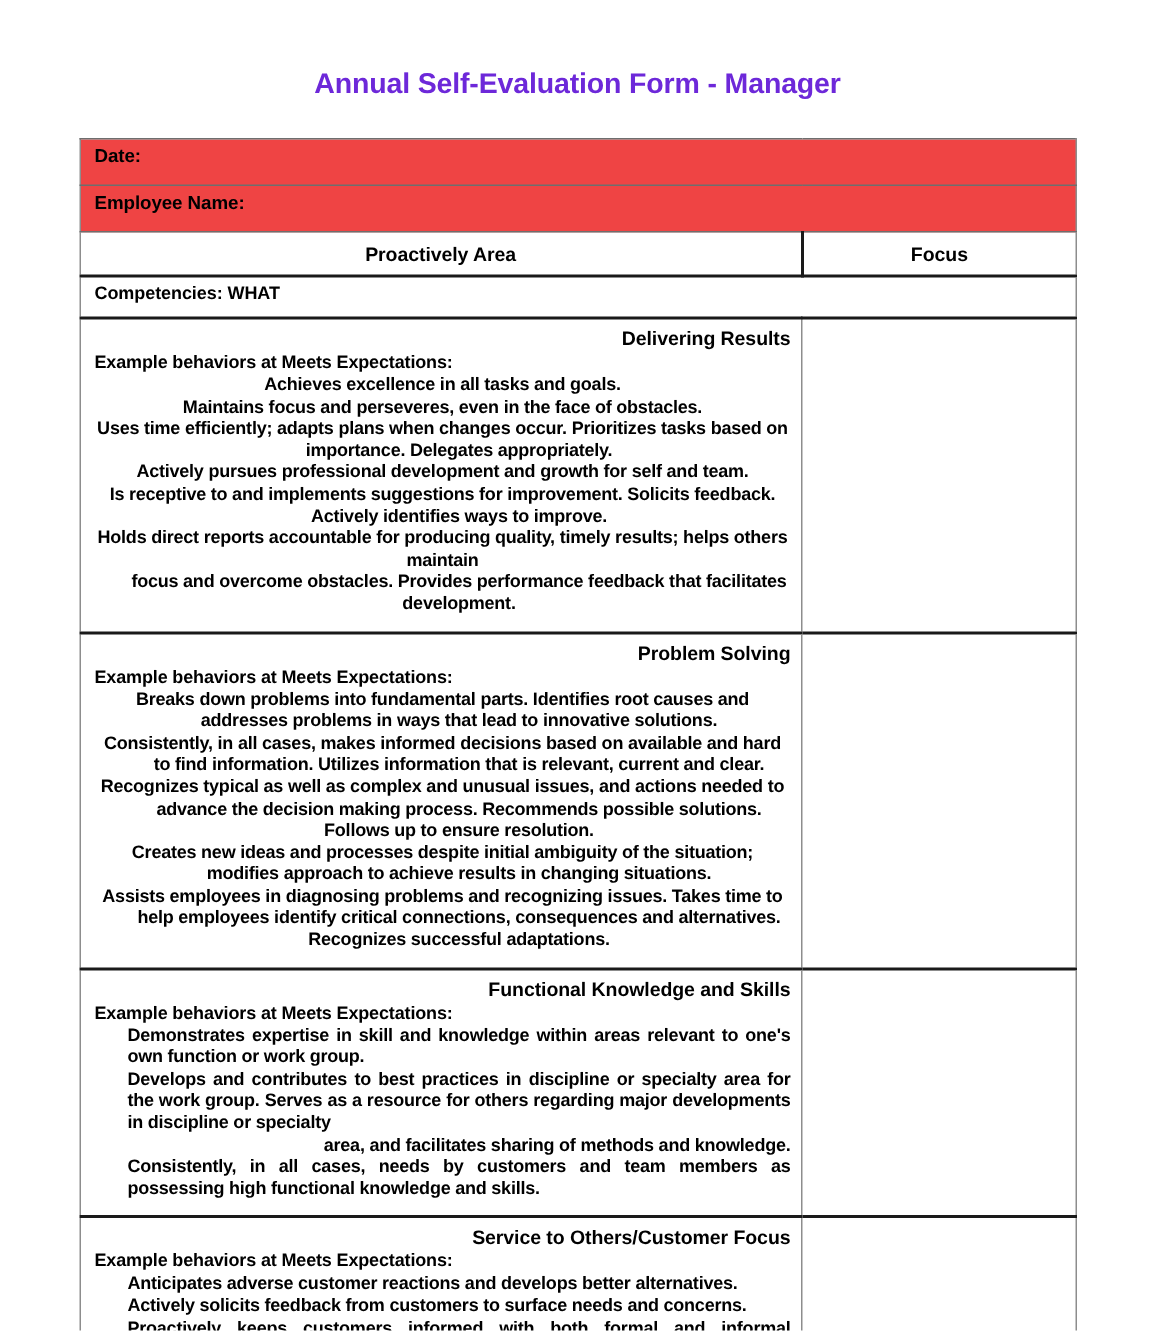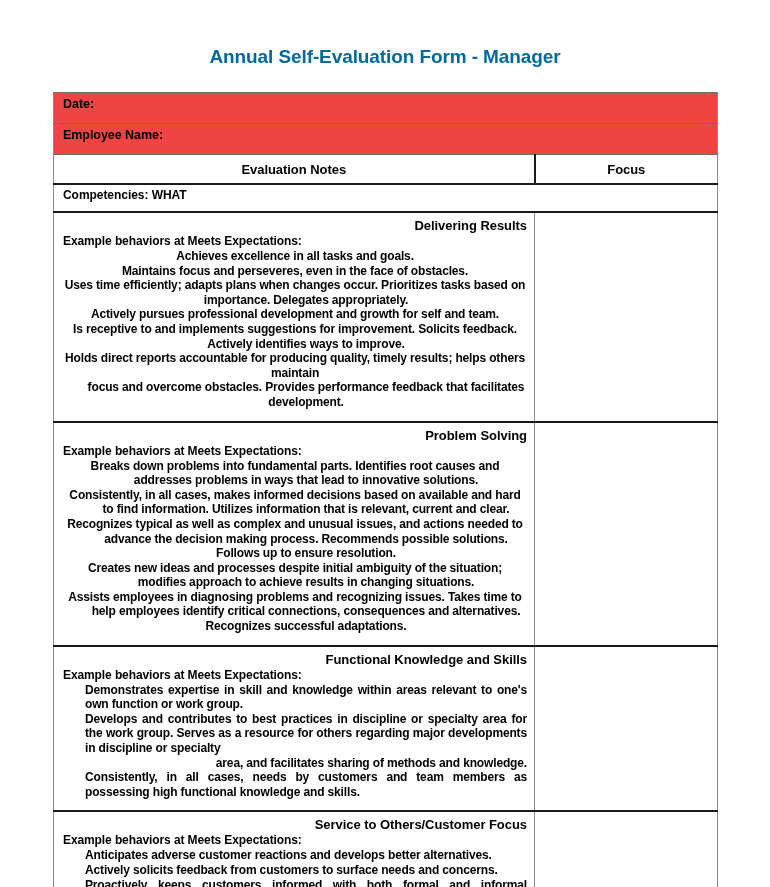--- a/index.html
+++ b/index.html
@@ -27,21 +27,21 @@
   
   .doc-title {
     position: absolute;
     left: 0;
     top: 46px;
     width: 770px;
     text-align: center;
     font-size: 19px;
     font-weight: bold;
     letter-spacing: -0.1px;
-    color: #0369a1;
+    color: #6d28d9;
   }
 
   
   .form-table {
     position: absolute;
     left: 53px;
     top: 92px;
     width: 664px;
     border-collapse: collapse;
     table-layout: fixed;
@@ -173,21 +173,21 @@
 
       <tr class="field-row first">
         <td colspan="2">Date:</td>
       </tr>
 
       <tr class="field-row">
         <td colspan="2">Employee Name:</td>
       </tr>
 
       <tr class="colhead-row">
-        <td class="eval-col">Evaluation Notes</td>
+        <td class="eval-col">Proactively Area</td>
         <td>Focus</td>
       </tr>
 
       <tr class="band-row">
         <td colspan="2">Competencies: WHAT</td>
       </tr>
 
       <tr class="sec-row">
         <td>
           <div class="sec-body">

